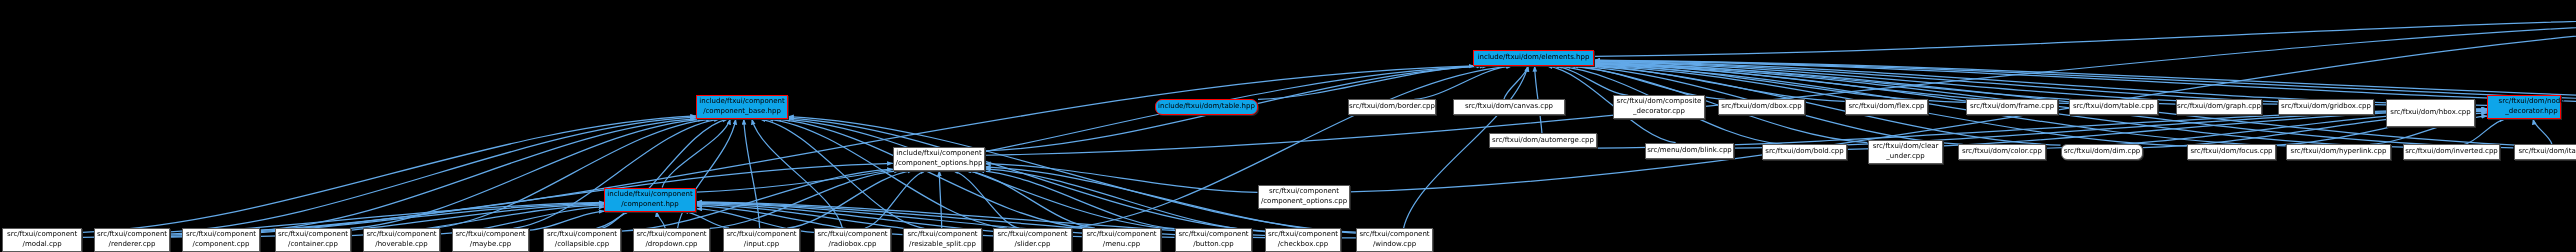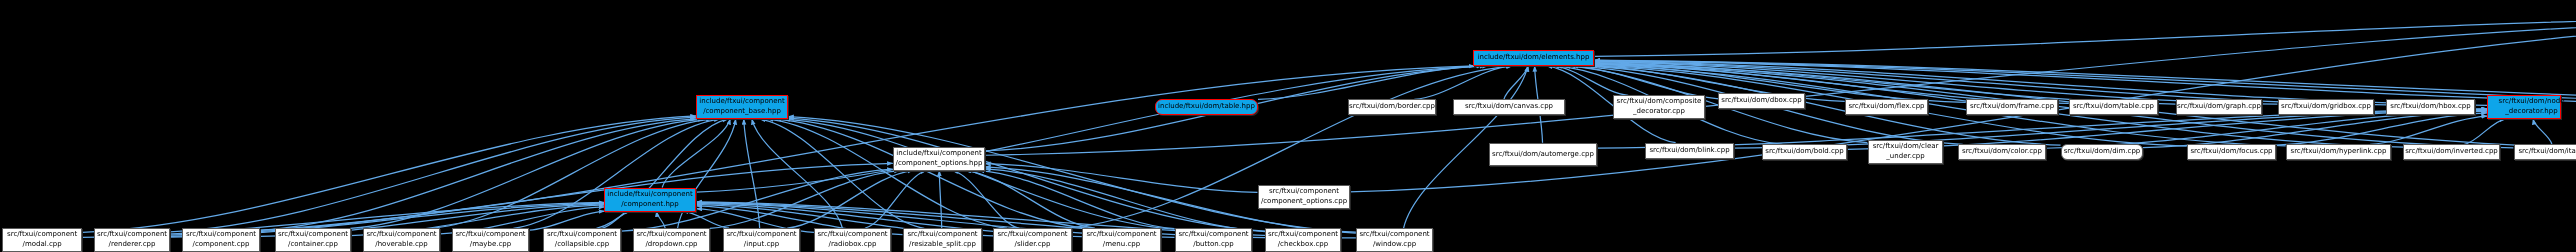--- a/index.html
+++ b/index.html
@@ -138,33 +138,33 @@
       </g>
     </svg>
 <div class="node red" style="left: 1473px; top: 50px; width: 121px; height: 15.5px;">include/ftxui/dom/elements.hpp</div>
     <div class="node red" style="left: 696px; top: 95px; width: 92px; height: 24px;">include/ftxui/component
 /component_base.hpp</div>
     <div class="node red" style="left: 1155px; top: 99px; width: 103px; height: 15.5px; border-radius: 7px;">include/ftxui/dom/table.hpp</div>
     <div class="node " style="left: 1348px; top: 99px; width: 88px; height: 15.5px;">src/ftxui/dom/border.cpp</div>
     <div class="node " style="left: 1453px; top: 99px; width: 112px; height: 15.5px;">src/ftxui/dom/canvas.cpp</div>
     <div class="node " style="left: 1613px; top: 95px; width: 92px; height: 24px;">src/ftxui/dom/composite
 _decorator.cpp</div>
-    <div class="node " style="left: 1718px; top: 93px; width: 87px; height: 15.5px;">src/ftxui/dom/dbox.cpp</div>
+    <div class="node " style="left: 1718px; top: 99px; width: 87px; height: 15.5px;">src/ftxui/dom/dbox.cpp</div>
     <div class="node " style="left: 1845px; top: 99px; width: 83px; height: 15.5px;">src/ftxui/dom/flex.cpp</div>
     <div class="node " style="left: 1966px; top: 99px; width: 92px; height: 16px;">src/ftxui/dom/frame.cpp</div>
     <div class="node " style="left: 2069px; top: 99px; width: 89px; height: 15.5px;">src/ftxui/dom/table.cpp</div>
     <div class="node " style="left: 2176px; top: 99px; width: 86px; height: 15.5px;">src/ftxui/dom/graph.cpp</div>
     <div class="node " style="left: 2278px; top: 99px; width: 96px; height: 15.5px;">src/ftxui/dom/gridbox.cpp</div>
-    <div class="node " style="left: 2386px; top: 99px; width: 89px; height: 16px;">src/ftxui/dom/hbox.cpp</div>
+    <div class="node " style="left: 2386px; top: 99px; width: 89px; height: 28px;">src/ftxui/dom/hbox.cpp</div>
     <div class="node red" style="left: 2487px; top: 95px; width: 74px; height: 24px; padding-left: 15px;">src/ftxui/dom/node
 _decorator.hpp</div>
     <div class="node " style="left: 893px; top: 147px; width: 92px; height: 24px;">include/ftxui/component
 /component_options.hpp</div>
-    <div class="node " style="left: 1489px; top: 143px; width: 108px; height: 23px;">src/ftxui/dom/automerge.cpp</div>
-    <div class="node " style="left: 1645px; top: 143px; width: 89px; height: 15.5px;">src/ftxui/dom/blink.cpp</div>
+    <div class="node " style="left: 1489px; top: 133px; width: 108px; height: 15px;">src/ftxui/dom/automerge.cpp</div>
+    <div class="node " style="left: 1645px; top: 143px; width: 89px; height: 15.5px;">src/menu/dom/blink.cpp</div>
     <div class="node " style="left: 1762px; top: 144px; width: 85px; height: 15.5px;">src/ftxui/dom/bold.cpp</div>
     <div class="node " style="left: 1868px; top: 140px; width: 75px; height: 24px;">src/ftxui/dom/clear
 _under.cpp</div>
     <div class="node " style="left: 1958px; top: 144px; width: 88px; height: 15.5px;">src/ftxui/dom/color.cpp</div>
     <div class="node " style="left: 2061px; top: 144px; width: 82px; height: 15.5px; border-radius: 6px;">src/ftxui/dom/dim.cpp</div>
     <div class="node " style="left: 2187px; top: 144px; width: 89px; height: 15.5px;">src/ftxui/dom/focus.cpp</div>
     <div class="node " style="left: 2286px; top: 144px; width: 105px; height: 15.5px;">src/ftxui/dom/hyperlink.cpp</div>
     <div class="node " style="left: 2403px; top: 144px; width: 97px; height: 15.5px;">src/ftxui/dom/inverted.cpp</div>
     <div class="node " style="left: 2514px; top: 144px; width: 89px; height: 15.5px;">src/ftxui/dom/italic.cpp</div>
     <div class="node red" style="left: 604px; top: 188px; width: 92px; height: 24px;">include/ftxui/component

